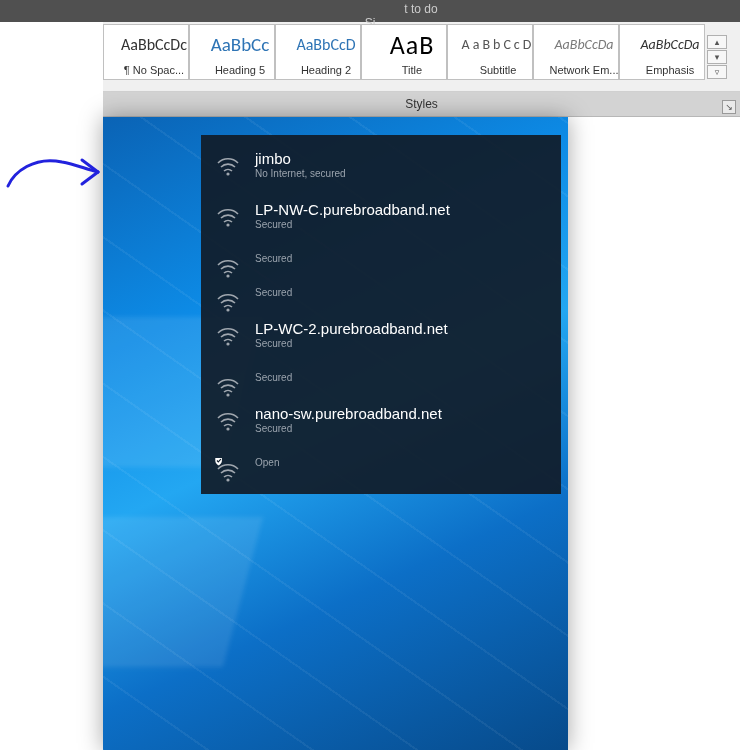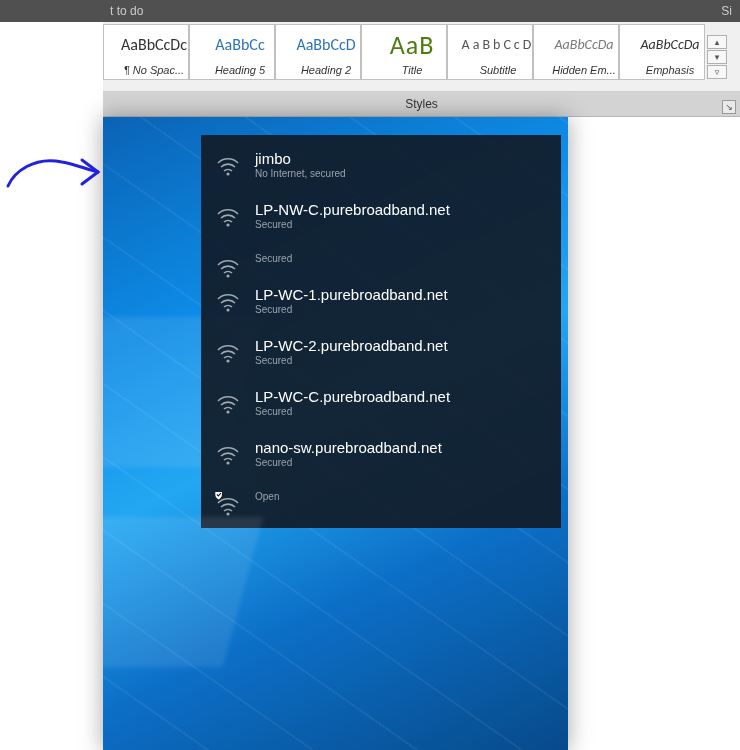--- a/index.html
+++ b/index.html
@@ -1,29 +1,29 @@
 <!DOCTYPE html>
 <html><head>
   <meta charset="utf-8">
   <style>
     * { margin: 0; padding: 0; box-sizing: border-box; font-family: "Segoe UI", Tahoma, sans-serif; }
     body { width: 740px; height: 750px; background: #fff; overflow: hidden; position: relative; }
 
-    .top-bar { height: 22px; background: #505050; color: #ccc; font-size: 12px; padding: 2px 8px; display: flex; justify-content: space-between; align-items: center; }
+    .top-bar { height: 22px; background: #505050; color: #ccc; font-size: 12px; padding: 2px 8px; display: flex; justify-content: space-between; align-items: center; flex-direction: column; }
     .top-left { margin-left: 102px; }
     .top-right { }
 
     .ribbon { height: 70px; background: #f0f0f0; border-bottom: 1px solid #d0d0d0; display: flex; margin-left: 103px; }
     .style-cell { border: 1px solid #c0c0c0; margin: 2px 0; width: 86px; height: 56px; display: flex; flex-direction: column; align-items: center; justify-content: flex-end; background: #fff; cursor: pointer; padding-left: 16px; }
     .style-preview { flex: 1; display: flex; align-items: center; justify-content: center; font-family: Calibri, sans-serif; color: #333; }
-    .style-label { font-size: 11px; color: #333; padding-bottom: 3px; white-space: nowrap; overflow: hidden; font-style: italic; }
+    .style-label { font-size: 11px; color: #333; padding-bottom: 3px; white-space: nowrap; overflow: hidden; }
     .p0 { color: #333; font-size: 16px; }
-    .p1 { color: #2E74B5; font-size: 16px; }
+    .p1 { color: #2E74B5; font-size: 19px; }
     .p2 { color: #2E74B5; font-size: 16px; }
-    .p3 { color: #4d7c0f; font-size: 26px; letter-spacing: 1px; }
+    .p3 { color: #000000; font-size: 26px; letter-spacing: 1px; }
     .p4 { color: #555; font-size: 14px; letter-spacing: 3px; }
     .p5 { color: #7a7a7a; font-style: italic; font-size: 14px; }
     .p6 { color: #333; font-style: italic; font-size: 14px; }
 
     .scroll-col { width: 20px; display:flex; flex-direction:column; justify-content:center; gap:1px; margin: 4px 2px; }
     .scroll-btn { height: 14px; border: 1px solid #b0b0b0; background:#f7f7f7; display:flex; align-items:center; justify-content:center; font-size:9px; color:#555; cursor:pointer; }
 
     .styles-bar { height: 25px; background: #d3d3d3; border-bottom: 1px solid #b7b7b7; display:flex; justify-content:center; align-items:center; margin-left:103px; font-size:12px; color:#333; position:relative; }
     .styles-launcher { position:absolute; right:4px; bottom:2px; width:14px; height:14px; border:1px solid #999; display:flex; align-items:center; justify-content:center; font-size:9px; cursor:pointer; color:#555; background:#eaeaea;}
 
@@ -70,21 +70,21 @@
   <div class="style-cell">
     <div class="style-preview p3">AaB</div>
     <div class="style-label">Title</div>
   </div>
   <div class="style-cell">
     <div class="style-preview p4">AaBbCcD</div>
     <div class="style-label">Subtitle</div>
   </div>
   <div class="style-cell">
     <div class="style-preview p5">AaBbCcDa</div>
-    <div class="style-label">Hidden Em...</div>
+    <div class="style-label">Network Em...</div>
   </div>
   <div class="style-cell">
     <div class="style-preview p6">AaBbCcDa</div>
     <div class="style-label">Emphasis</div>
   </div>
   <div class="scroll-col">
     <div class="scroll-btn">▴</div>
     <div class="scroll-btn">▾</div>
     <div class="scroll-btn">▿</div>
   </div>
@@ -130,41 +130,39 @@
           </svg>
           <div class="wifi-status">Secured</div>
         </div>
         <div class="wifi-item">
           <svg class="wifi-icon" viewBox="0 0 26 26">
             <path class="wifi-arc" d="M3 11 A14 14 0 0 1 23 11"></path>
             <path class="wifi-arc" d="M6 15 A10 10 0 0 1 20 15"></path>
             <path class="wifi-arc" d="M9 19 A6 6 0 0 1 17 19"></path>
             <circle cx="13" cy="22" r="1.6" fill="#a0a7af"></circle>
           </svg>
-          <div class="wifi-name">LP-WC-1.purebroadband.net</div>
           <div class="wifi-status">Secured</div>
         </div>
         <div class="wifi-item">
           <svg class="wifi-icon" viewBox="0 0 26 26">
             <path class="wifi-arc" d="M3 11 A14 14 0 0 1 23 11"></path>
             <path class="wifi-arc" d="M6 15 A10 10 0 0 1 20 15"></path>
             <path class="wifi-arc" d="M9 19 A6 6 0 0 1 17 19"></path>
             <circle cx="13" cy="22" r="1.6" fill="#a0a7af"></circle>
           </svg>
           <div class="wifi-name">LP-WC-2.purebroadband.net</div>
           <div class="wifi-status">Secured</div>
         </div>
         <div class="wifi-item">
           <svg class="wifi-icon" viewBox="0 0 26 26">
             <path class="wifi-arc" d="M3 11 A14 14 0 0 1 23 11"></path>
             <path class="wifi-arc" d="M6 15 A10 10 0 0 1 20 15"></path>
             <path class="wifi-arc" d="M9 19 A6 6 0 0 1 17 19"></path>
             <circle cx="13" cy="22" r="1.6" fill="#a0a7af"></circle>
           </svg>
-          <div class="wifi-name">LP-WC-C.purebroadband.net</div>
           <div class="wifi-status">Secured</div>
         </div>
         <div class="wifi-item">
           <svg class="wifi-icon" viewBox="0 0 26 26">
             <path class="wifi-arc" d="M3 11 A14 14 0 0 1 23 11"></path>
             <path class="wifi-arc" d="M6 15 A10 10 0 0 1 20 15"></path>
             <path class="wifi-arc" d="M9 19 A6 6 0 0 1 17 19"></path>
             <circle cx="13" cy="22" r="1.6" fill="#a0a7af"></circle>
           </svg>
           <div class="wifi-name">nano-sw.purebroadband.net</div>

